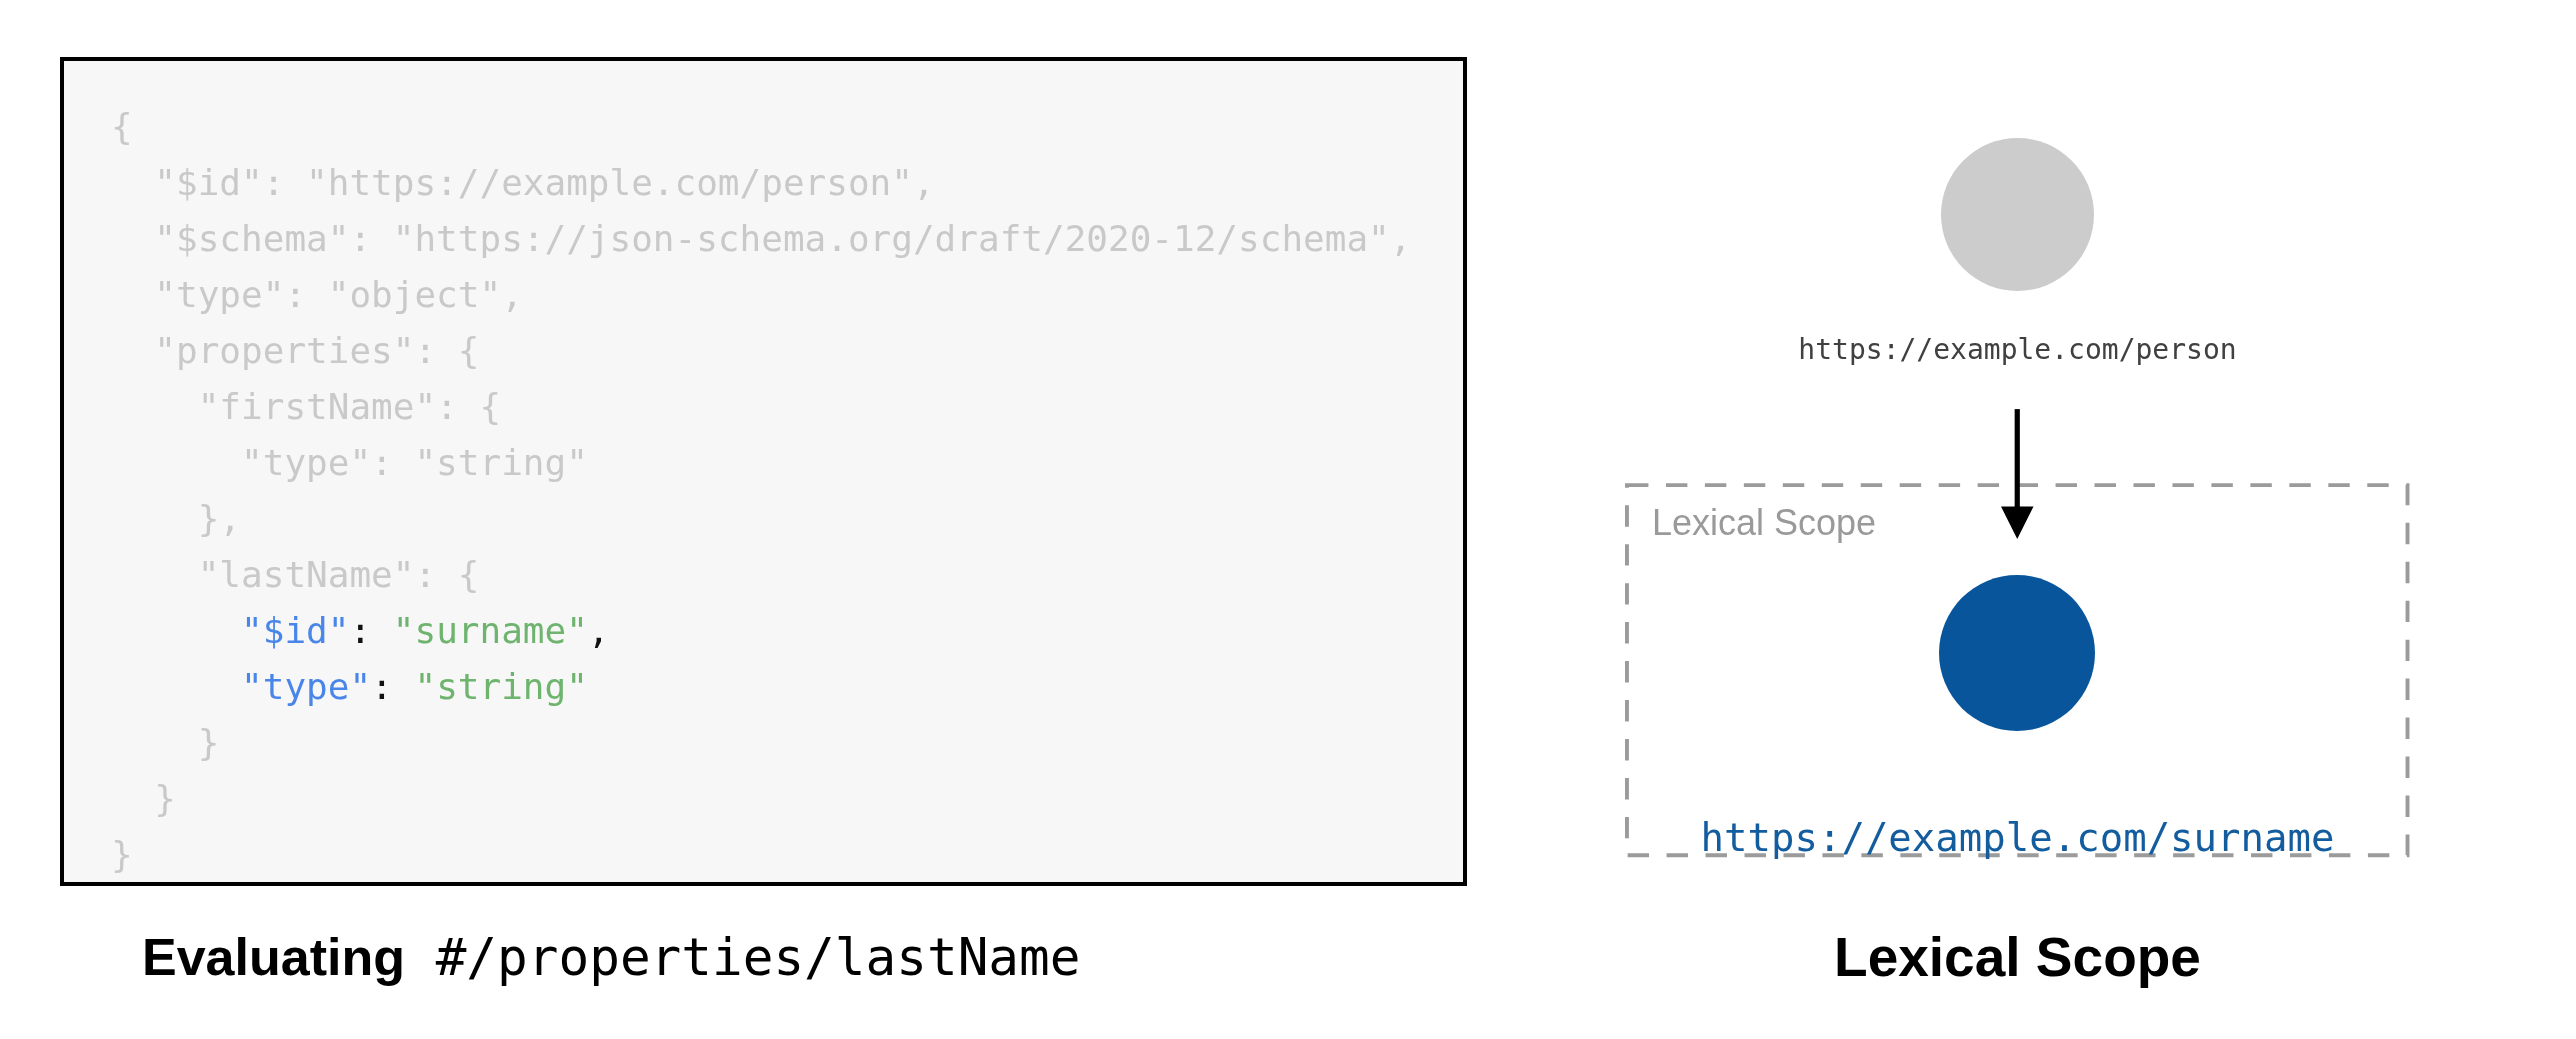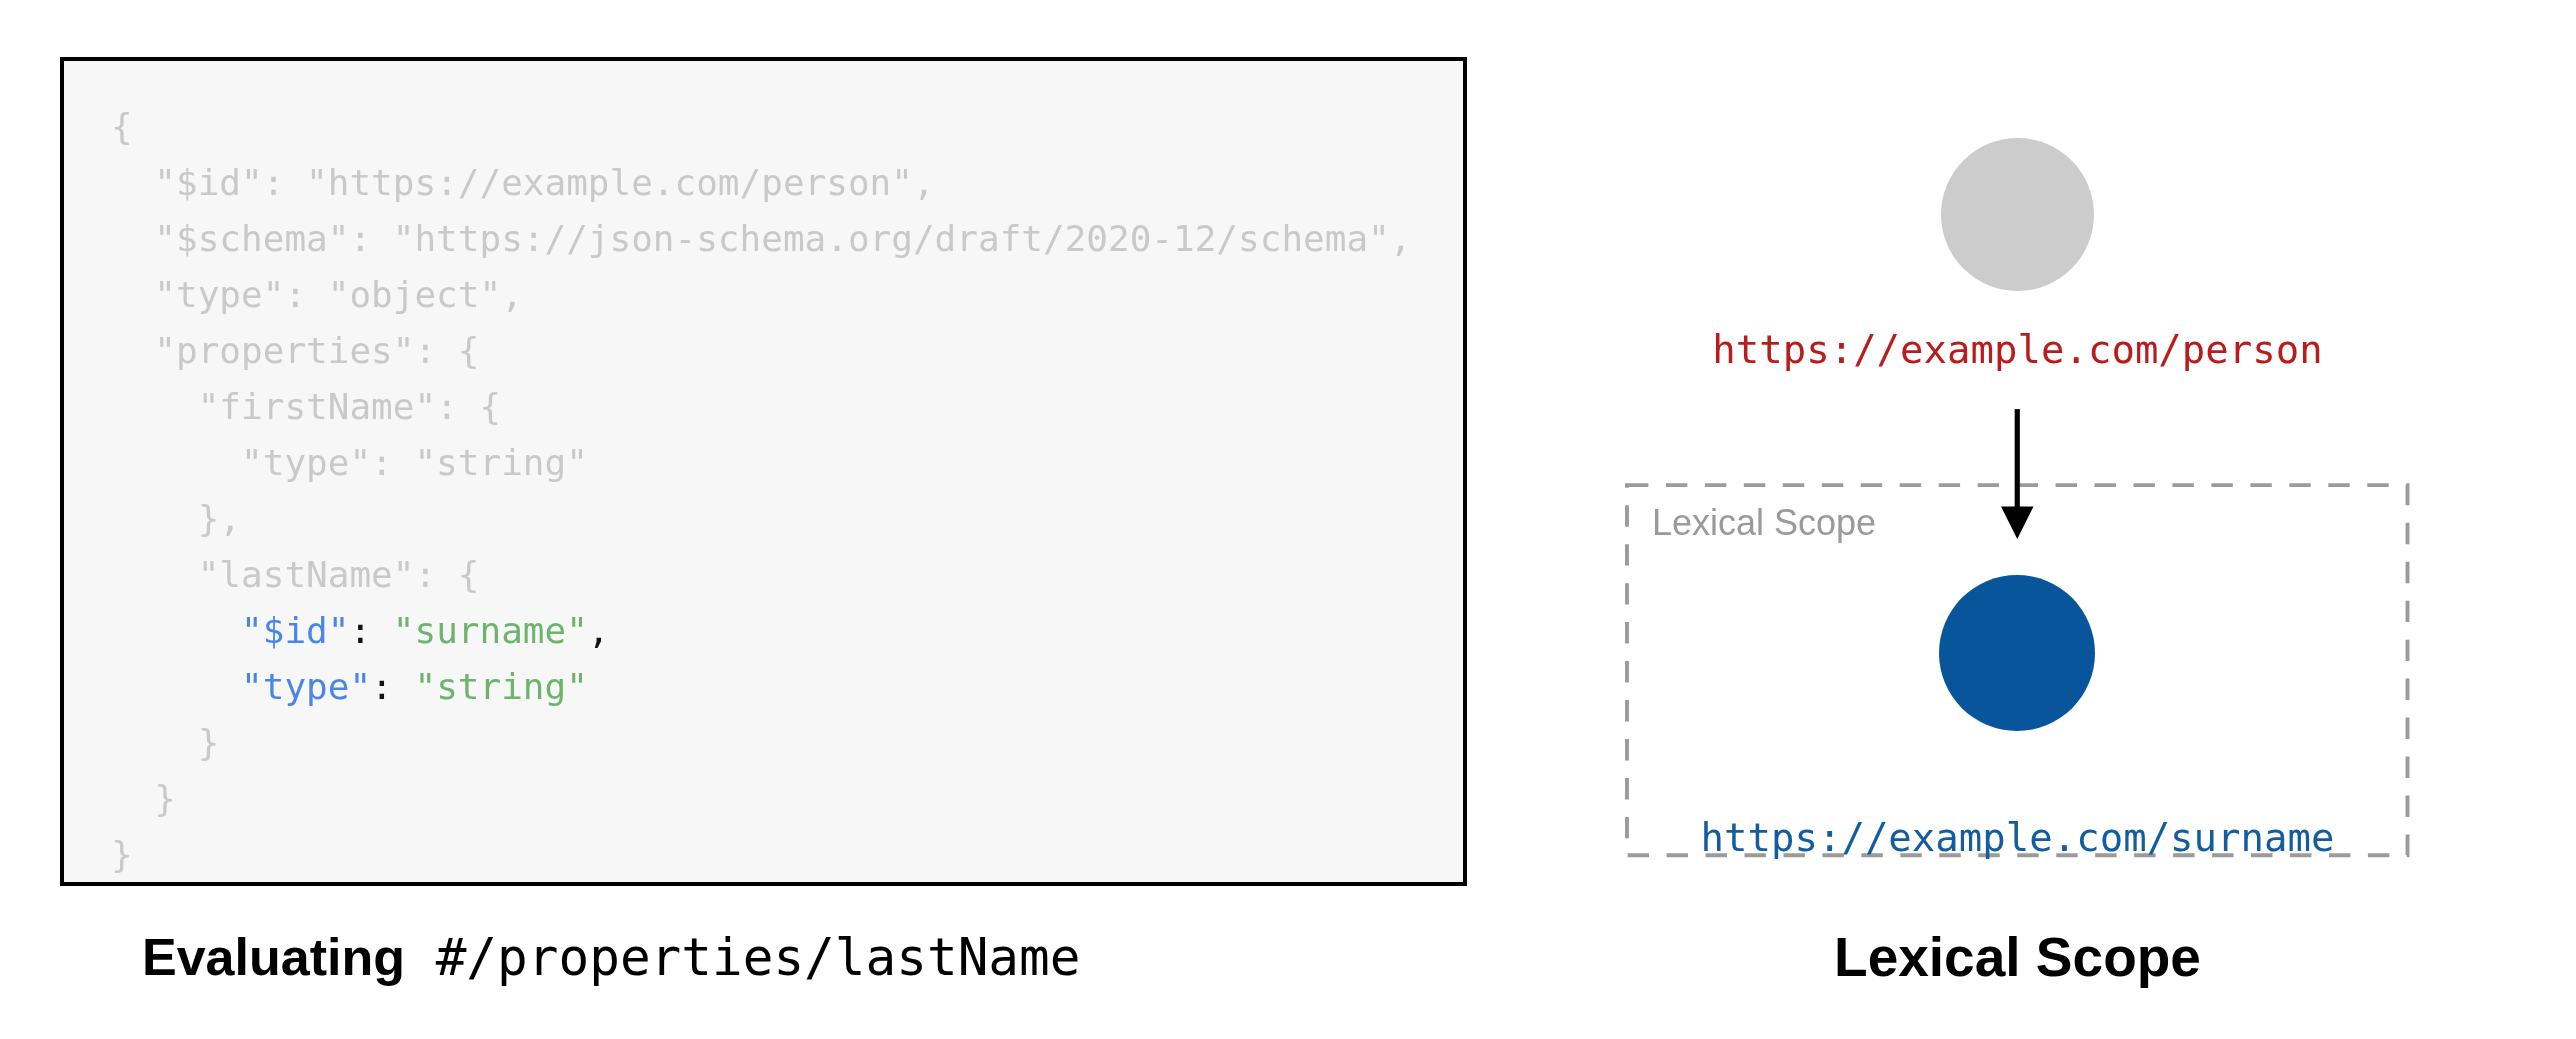--- a/index.html
+++ b/index.html
@@ -75,23 +75,23 @@
     width: 153px; height: 153px;
     border-radius: 50%;
     background: #cccccc;
   }
   .parent-url {
     position: absolute;
     left: 1627px; top: 325px;
     width: 781px;
     text-align: center;
     font-family: "DejaVu Sans Mono", "Liberation Mono", monospace;
-    font-size: 39px;
+    font-size: 28px;
     line-height: 49px;
-    color: #b91c1c;
+    color: #404040;
     white-space: nowrap;
   }
   .scope-label {
     position: absolute;
     left: 1652px; top: 501px;
     font-family: "Liberation Sans", sans-serif;
     font-size: 36px;
     line-height: 44px;
     color: #9a9a9a;
     white-space: nowrap;

